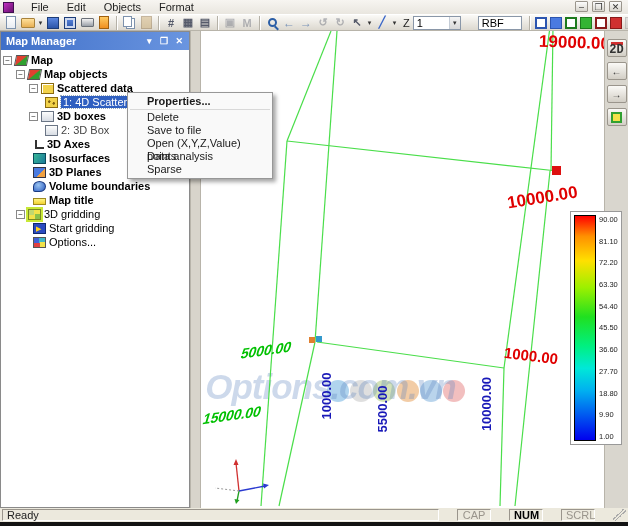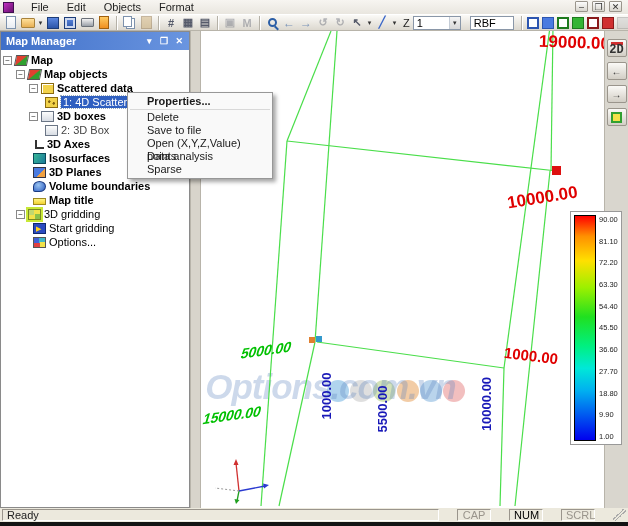--- a/index.html
+++ b/index.html
@@ -106,21 +106,21 @@
   .ctx { position:absolute; left:127px; top:92px; width:146px; background:#f9f9f9; border:1px solid #979797; box-shadow:3px 3px 4px rgba(0,0,0,.35); z-index:10; padding:2px 0; }
   .ctx-item { height:13px; line-height:13px; padding-left:19px; color:#1a1a1a; }
   .ctx-item.b { font-weight:bold; }
   .ctx-sep { height:1px; background:#d8d8d8; margin:1px 2px; }
 
   
   .statusbar { height:14px; display:flex; align-items:stretch; background:#ece9dd; padding:1px 2px; gap:18px; }
   .sb-cell { border:1px solid; border-color:#9a958c #fff #fff #9a958c; padding:0 4px; line-height:11px; color:#222; }
   .sb-ready { flex:1; }
   .sb-key { width:34px; text-align:center; color:#9a958c; }
-  .sb-key.on { color:#000; font-weight:normal; }
+  .sb-key.on { color:#000; font-weight:bold; }
   .sb-grip { width:13px; border:none; background:linear-gradient(135deg,transparent 40%,#aaa 40%,#aaa 45%,transparent 45%,transparent 55%,#aaa 55%,#aaa 60%,transparent 60%); }
   .bottom-edge { height:5px; background:#131313; }
 </style>
 </head>
 <body>
 
 <div class="menubar">
   <span class="appicon"></span>
   <span class="menu-item">File</span>
   <span class="menu-item">Edit</span>
@@ -177,21 +177,21 @@
   <span class="ico glyph gray">↻</span>
   <span class="ico glyph">↖</span>
   <span class="dd">▾</span>
   <span class="ico" style="color:#3a66c8;font-weight:bold;">╱</span>
   <span class="dd">▾</span>
   <span class="z-label">Z</span>
   <span class="combo w-z">
     <input value="1" style="">
     <span class="dd">▾</span>
   </span>
-  <span class="combo w-rbf" style="margin-left:8px;">
+  <span class="combo w-rbf" style="margin-left:16px;">
     <input value="RBF" style="">
   </span>
   <span class="sep" style="margin-left:6px;"></span>
   <span class="cube cb-wire c-blue"></span>
   <span class="cube cb-solid c-blue"></span>
   <span class="cube cb-wire c-green"></span>
   <span class="cube cb-solid c-green"></span>
   <span class="cube cb-wire c-red"></span>
   <span class="cube cb-solid c-red"></span>
   <span class="cube cb-solid c-gray"></span>

